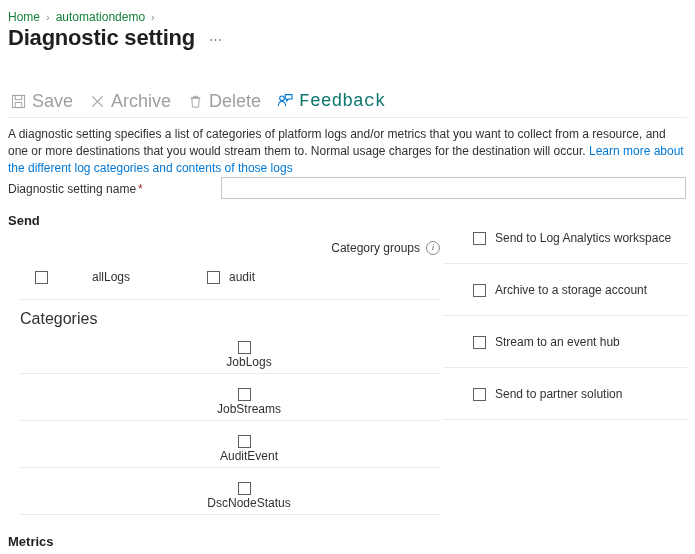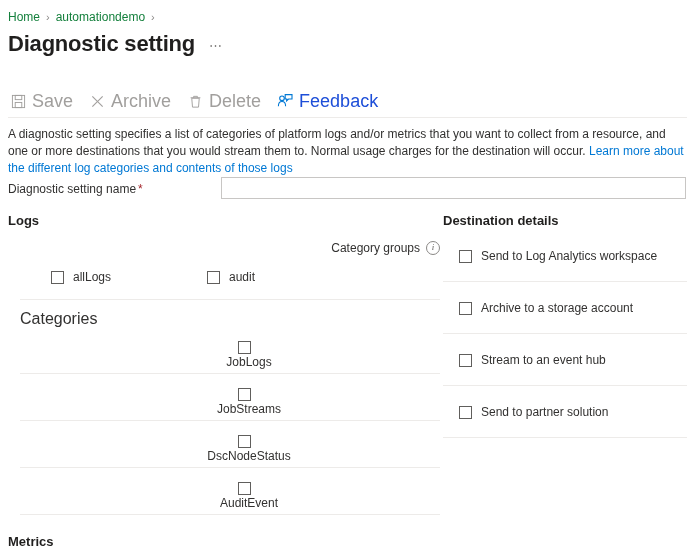--- a/index.html
+++ b/index.html
@@ -35,21 +35,21 @@
   .crumb-sep {
     color: #8a8886;
     margin: 0 6px;
     font-size: 11px;
   }
 
   
   .title-row {
     position: absolute;
     left: 8px;
-    top: 31px;
+    top: 25px;
     display: flex;
     align-items: flex-end;
   }
   .page-title {
     font-size: 22px;
     font-weight: 600;
     color: #201f1e;
     letter-spacing: -0.2px;
     line-height: 26px;
   }
@@ -85,21 +85,21 @@
     margin-right: 6px;
     display: inline-flex;
     align-items: center;
     justify-content: center;
   }
   .tb-label {
     font-size: 18px;
     line-height: 16px;
   }
   .tb-disabled .tb-label { color: #a19f9d; }
-  .tb-enabled .tb-label  { color: #1d4ed8; }
+  .tb-enabled .tb-label  { color: #0f766e; font-family: Liberation Mono, monospace; }
   .tb-enabled { cursor: pointer; }
 
   .toolbar-sep {
     position: absolute;
     left: 8px;
     top: 117px;
     width: 679px;
     height: 1px;
     background: #edebe9;
   }
@@ -226,21 +226,21 @@
   }
 
   
   .groups-row {
     position: relative;
     height: 18px;
     margin-top: 12px;
     margin-left: 27px;
   }
   .groups-row .cb-row { position: absolute; top: 0; }
-  .group-a { left: 16px; }
+  .group-a { left: 0; gap: 35px; }
   .group-b { left: 172px; }
 
   .div-groups {
     margin-left: 12px;
     width: 420px;
     margin-top: 13px;
   }
 
   .cat-label {
     margin-top: 11px;
@@ -251,21 +251,21 @@
   }
 
   .cat-item .cb-row { margin-left: 41px; flex-direction: column; }
   .cat-item .divider { margin-left: 12px; width: 420px; }
   .cat-gap-top { height: 14px; }
   .cat-gap-bot { height: 14px; }
 
   .metrics-head { margin-top: 18px; }
 
   
-  .dest-item .cb-row { margin-left: 0; padding-left: 16px; }
+  .dest-item .cb-row { margin-left: 14px; padding-left: 16px; }
   .dest-item .divider { width: 244px; }
   .dest-gap-top { height: 17px; }
   .dest-gap-bot { height: 16px; }
 </style>
 </head>
 <body>
 
 <div class="breadcrumb">
   <span class="crumb-link">Home</span>
   <span class="crumb-sep">›</span>
@@ -330,21 +330,21 @@
   <span>A diagnostic setting specifies a list of categories of platform logs and/or metrics that you want to collect from a resource, and one or more destinations that you would stream them to. Normal usage charges for the destination will occur. </span><a>Learn more about the different log categories and contents of those logs</a>
 </div>
 
 <div class="name-label">
   <span>Diagnostic setting name</span><span class="req-star">*</span>
 </div>
 <input class="name-input" type="text" placeholder="" style="">
 
 <div class="col-left">
 
-  <div class="section-head">Logs</div>
+  <div class="section-head">Send</div>
 
   <div class="sub-head" style="margin-top:10px; margin-left:12px;">
     <span>Category groups</span>
     <span class="info-ico"></span>
   </div>
 
   <div class="groups-row">
     <div class="cb-row group-a">
       <span class="cb-box"></span>
       <span class="cb-text">allLogs</span>
@@ -376,43 +376,42 @@
       <span class="cb-text">JobStreams</span>
     </div>
     <div class="cat-gap-bot"></div>
     <div class="divider"></div>
   </div>
 
   <div class="cat-item">
     <div class="cat-gap-top"></div>
     <div class="cb-row">
       <span class="cb-box"></span>
-      <span class="cb-text">DscNodeStatus</span>
+      <span class="cb-text">AuditEvent</span>
     </div>
     <div class="cat-gap-bot"></div>
     <div class="divider"></div>
   </div>
 
   <div class="cat-item">
     <div class="cat-gap-top"></div>
     <div class="cb-row">
       <span class="cb-box"></span>
-      <span class="cb-text">AuditEvent</span>
+      <span class="cb-text">DscNodeStatus</span>
     </div>
     <div class="cat-gap-bot"></div>
     <div class="divider"></div>
   </div>
 
   <div class="section-head metrics-head">Metrics</div>
 
 </div>
 
 <div class="col-right">
 
-  <div class="section-head">Destination details</div>
 
   <div class="dest-item">
     <div class="dest-gap-top"></div>
     <div class="cb-row">
       <span class="cb-box"></span>
       <span class="cb-text">Send to Log Analytics workspace</span>
     </div>
     <div class="dest-gap-bot"></div>
     <div class="divider"></div>
   </div>

